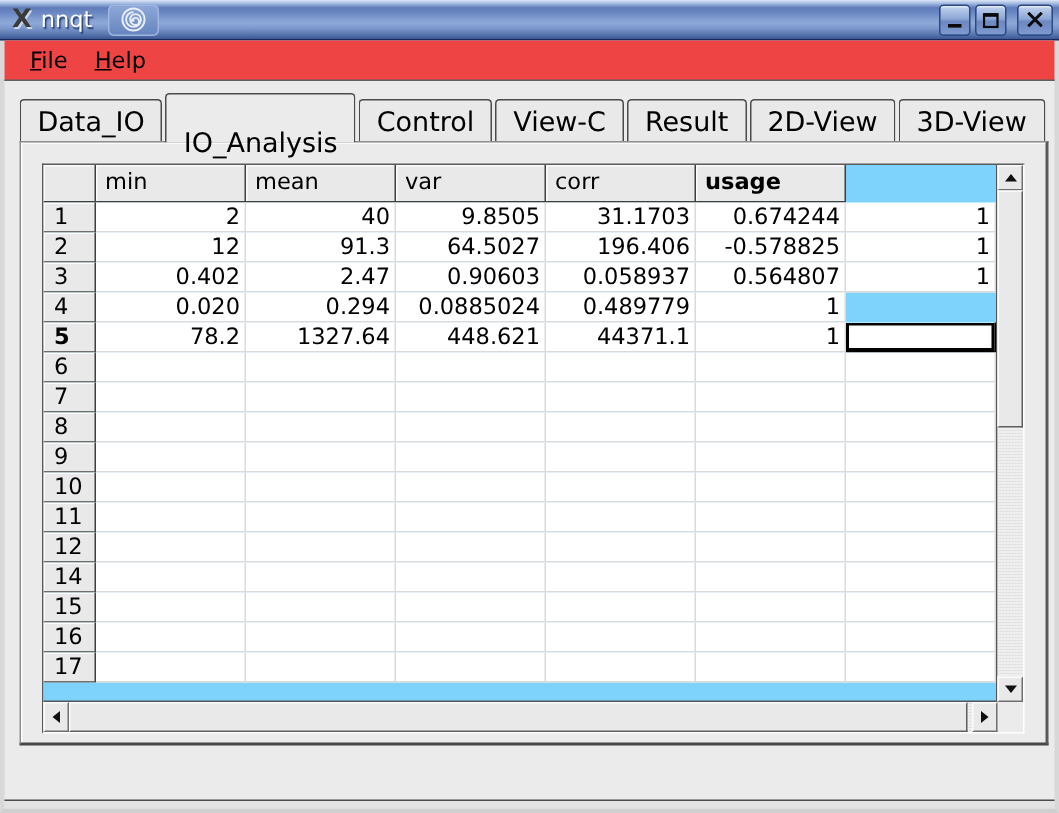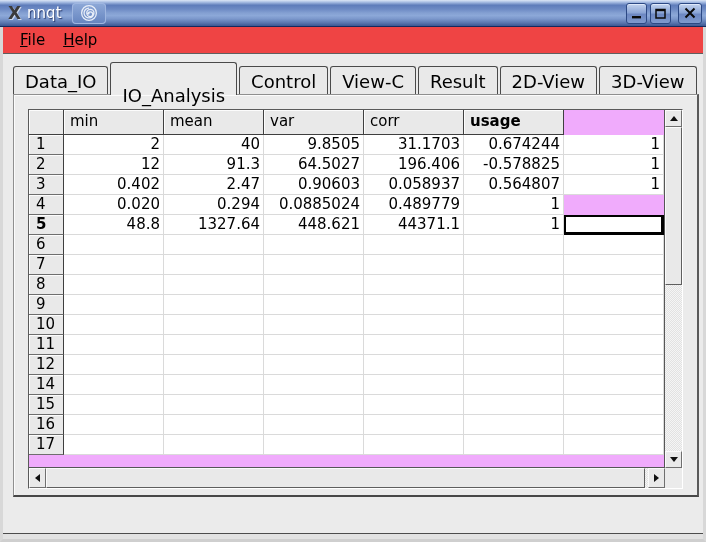--- a/index.html
+++ b/index.html
@@ -34,21 +34,21 @@
        border-radius:3px 3px 0 0;font-size:18px;color:#000;margin-right:2px;white-space:nowrap;}
   .tab.active{height:33px;padding-top:22px;background:#ebebeb;margin-bottom:-1px;z-index:3;position:relative;}
 
   .tabframe{position:absolute;left:10px;top:40px;width:686px;height:403px;background:#ebebeb;
     border:1px solid #8f8f8f;border-right:2px solid #5a5a5a;border-bottom:2px solid #474747;
     box-shadow:inset 1px 1px 0 #fbfbfb;}
 
   
   .table{position:relative;margin:14px 0 0 14px;width:655px;height:380px;background:#ebebeb;
     border:1px solid;border-color:#5a5a5a #ffffff #ffffff #5a5a5a;}
-  .viewport{position:absolute;left:0;top:0;width:636px;height:358px;background:#f0abfc;overflow:hidden;
+  .viewport{position:absolute;left:0;top:0;width:636px;height:358px;background:#7dd3fc;overflow:hidden;
     border-right:1px solid #565656;border-bottom:1px solid #565656;}
   .row{display:flex;height:20px;}
   .thead{height:25px;}
   .hcell{width:100px;height:25px;background:#e9e9e9;border-right:1px solid #3f3f3f;border-bottom:1px solid #3f3f3f;
     box-shadow:inset 1px 1px 0 #fcfcfc;font-size:15px;line-height:23px;padding-left:6px;color:#000;white-space:nowrap;overflow:hidden;}
   .hcell.corner{width:35px;padding-left:0;}
   .rhcell{width:35px;height:20px;background:#e9e9e9;border-right:1px solid #3f3f3f;border-bottom:1px solid #6e6e6e;
     box-shadow:inset 1px 1px 0 #fcfcfc;font-size:15px;line-height:18px;padding-left:7px;color:#000;}
   .cell{width:100px;height:20px;background:#fff;border-right:1px solid #dadada;border-bottom:1px solid #dadada;
     font-size:15px;line-height:19px;text-align:right;padding-right:3px;color:#000;white-space:nowrap;overflow:hidden;}
@@ -171,21 +171,21 @@
               <div class="row">
                 <div class="rhcell">4</div>
                 <div class="cell">0.020</div>
                 <div class="cell">0.294</div>
                 <div class="cell">0.0885024</div>
                 <div class="cell">0.489779</div>
                 <div class="cell">1</div>
               </div>
               <div class="row">
                 <div class="rhcell bold">5</div>
-                <div class="cell">48.8</div>
+                <div class="cell">78.2</div>
                 <div class="cell">1327.64</div>
                 <div class="cell">448.621</div>
                 <div class="cell">44371.1</div>
                 <div class="cell">1</div>
                 <div class="cell current"></div>
               </div>
               <div class="row">
                 <div class="rhcell">6</div>
                 <div class="cell"></div>
                 <div class="cell"></div>

